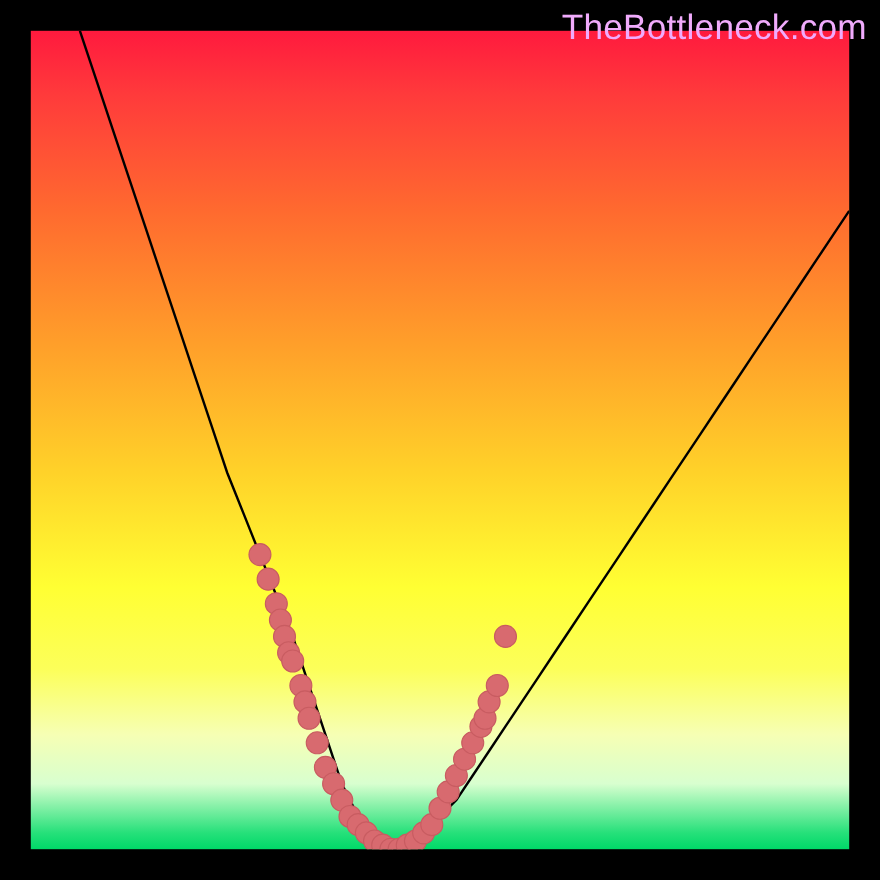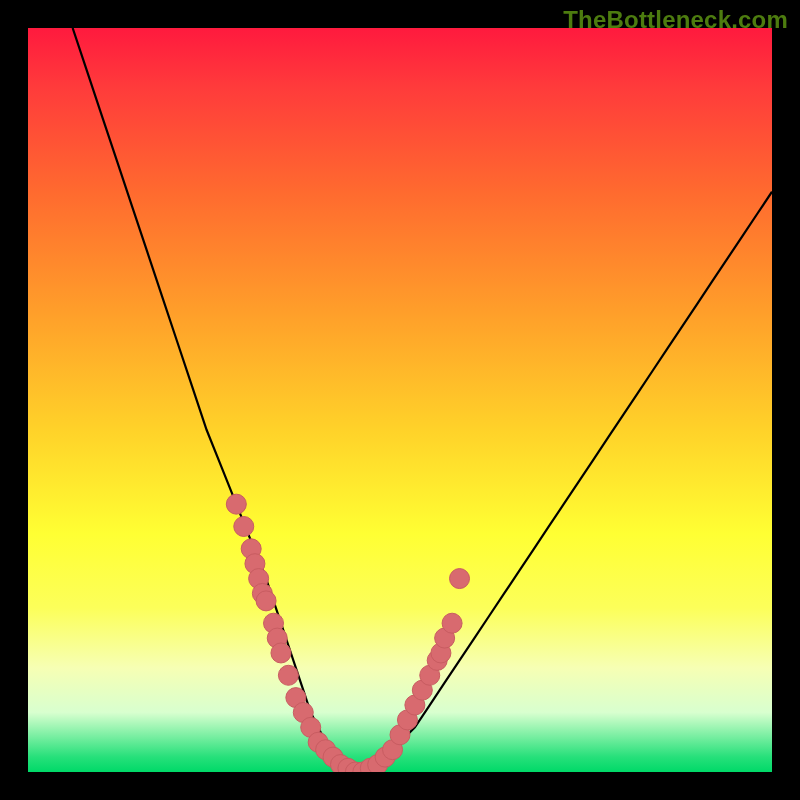--- a/index.html
+++ b/index.html
@@ -14,23 +14,23 @@
   .frame {
     position: relative;
     width: 800px;
     height: 800px;
     background: #000;
   }
   .watermark {
     position: absolute;
     top: 6px;
     right: 12px;
-    color: #4d7c0f;
-    font-size: 24px;
-    font-weight: 700;
+    color: #f0abfc;
+    font-size: 32px;
+    font-weight: 400;
     letter-spacing: 0.2px;
     z-index: 50;
   }
   .plot {
     position: absolute;
     left: 28px;
     top: 28px;
     width: 744px;
     height: 744px;
   }

